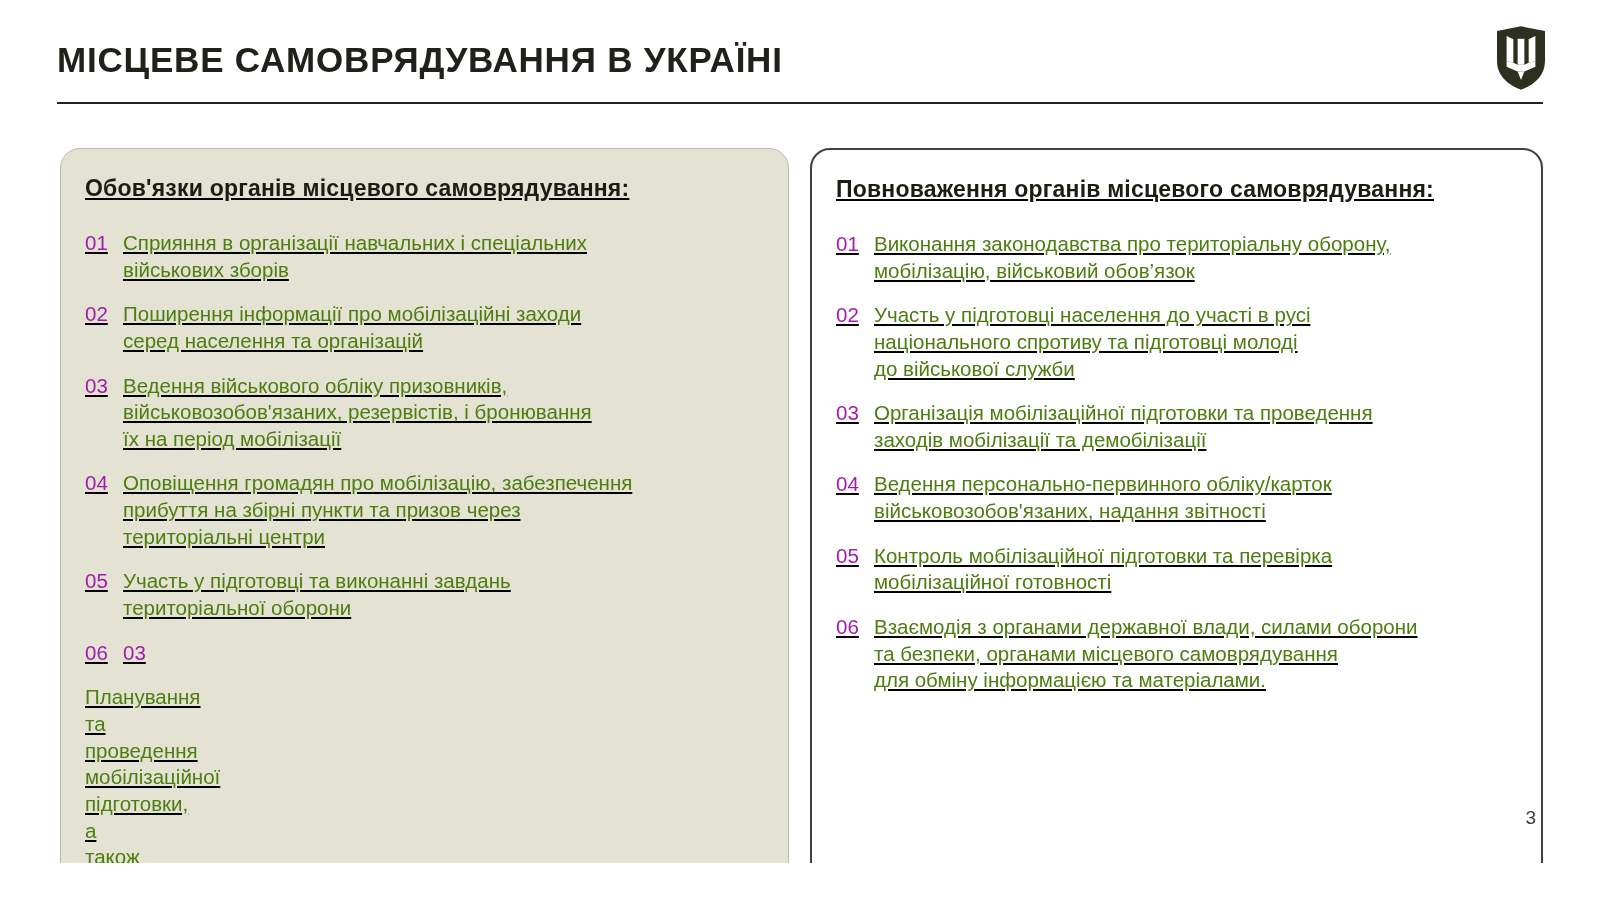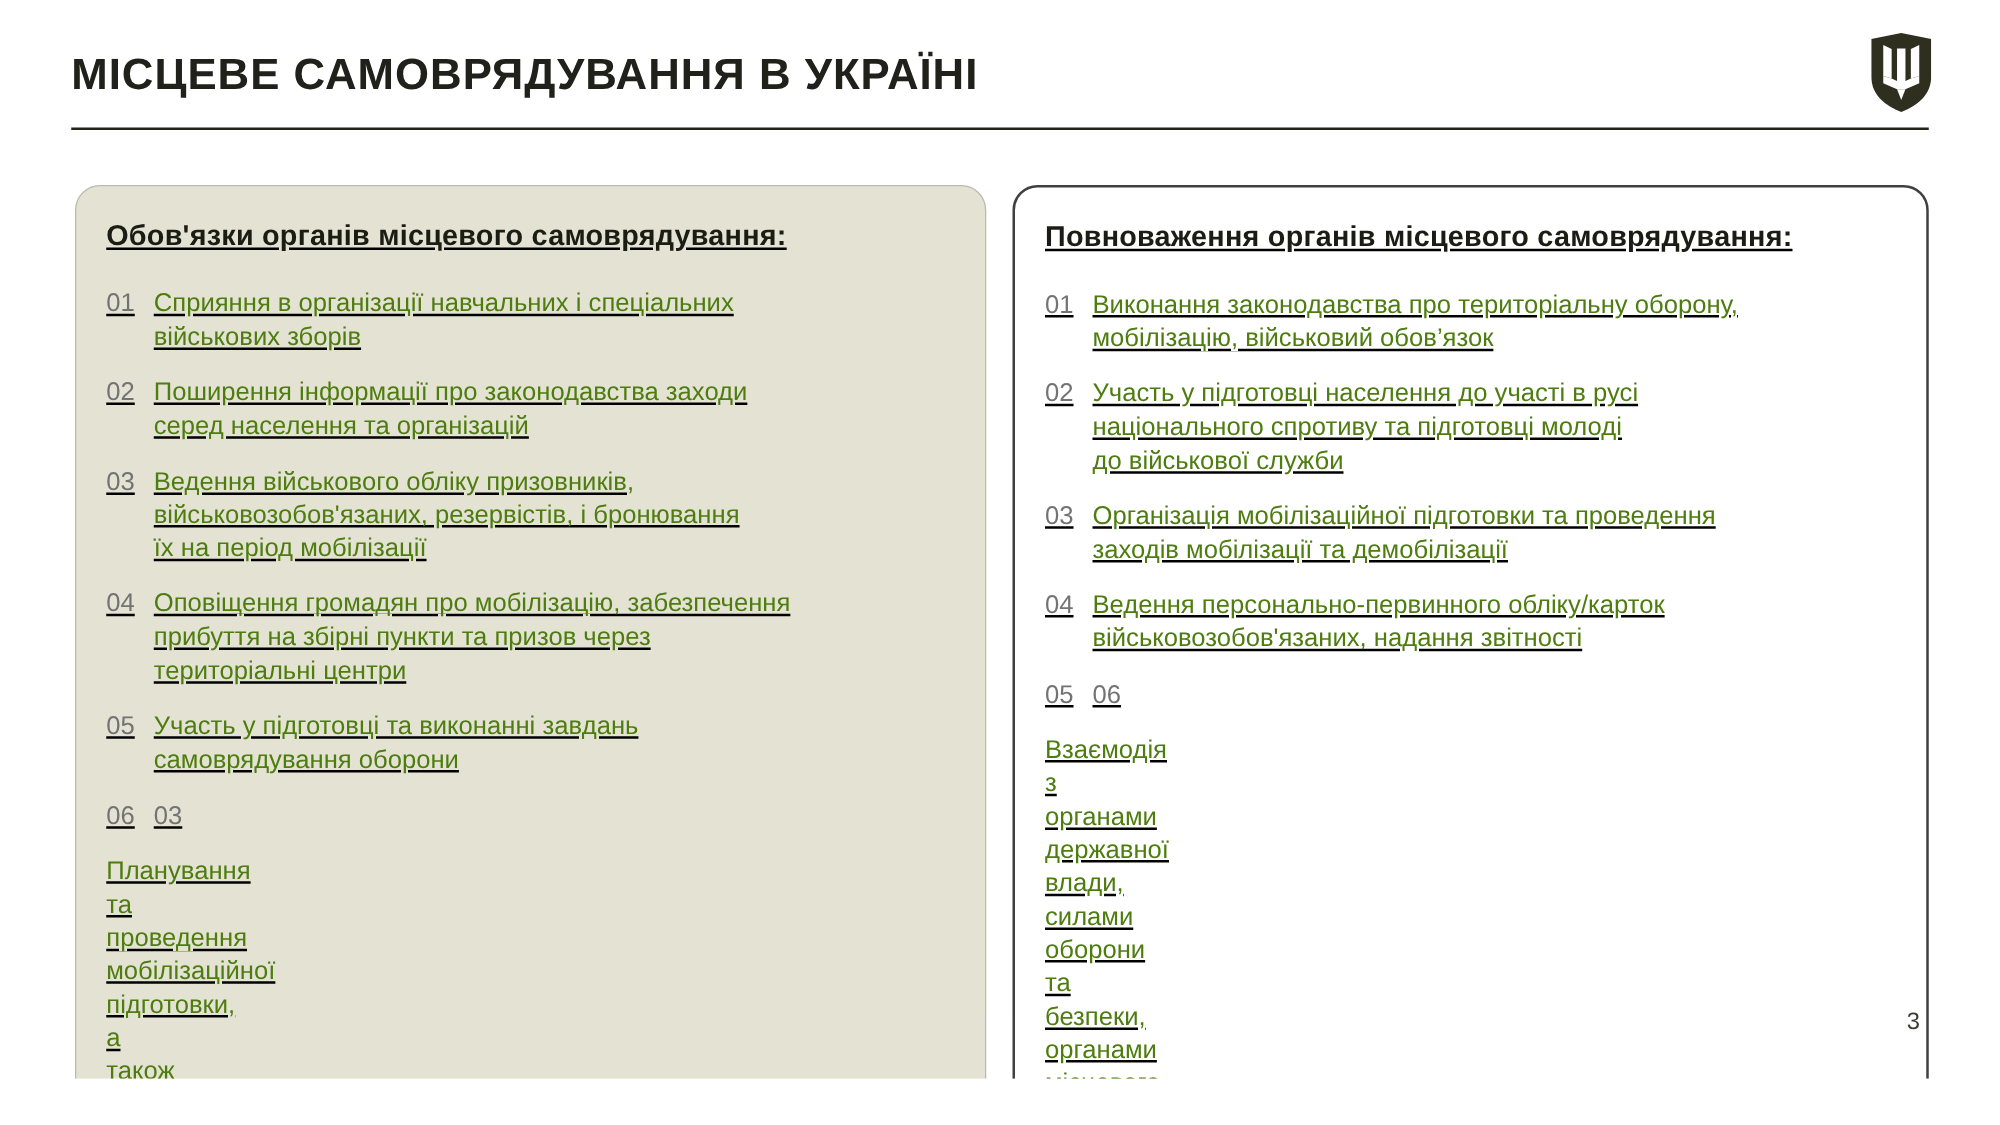--- a/index.html
+++ b/index.html
@@ -74,21 +74,21 @@
     letter-spacing: 0.2px;
   }
   .items {
     display: grid;
     grid-template-columns: 38px 1fr;
     row-gap: 18px;
     column-gap: 0;
   }
   .item-num {
     font-size: 20.5px;
-    color: #737373;
+    color: #a21caf;
     line-height: 1.3;
   }
   .item-text {
     font-size: 20.5px;
     color: #4d7c0f;
     line-height: 1.3;
     white-space: pre-line;
   }
   .page-number {
     position: absolute;
@@ -120,33 +120,33 @@
 
   <div class="panels">
 
     <section class="panel panel-duties">
       <h2 class="panel-title">Обов'язки органів місцевого самоврядування:</h2>
       <div class="items">
         <span class="item-num">01</span>
         <span class="item-text">Сприяння в організації навчальних і спеціальних
 військових зборів</span>
         <span class="item-num">02</span>
-        <span class="item-text">Поширення інформації про законодавства заходи
+        <span class="item-text">Поширення інформації про мобілізаційні заходи
 серед населення та організацій</span>
         <span class="item-num">03</span>
         <span class="item-text">Ведення військового обліку призовників,
 військовозобов'язаних, резервістів, і бронювання
 їх на період мобілізації</span>
         <span class="item-num">04</span>
         <span class="item-text">Оповіщення громадян про мобілізацію, забезпечення
 прибуття на збірні пункти та призов через
 територіальні центри</span>
         <span class="item-num">05</span>
         <span class="item-text">Участь у підготовці та виконанні завдань
-самоврядування оборони</span>
+територіальної оборони</span>
         <span class="item-num">06</span>
         <span class="item-num">03</span>
         <span class="item-text">Планування та проведення мобілізаційної підготовки,
 а також мобілізаційних та демобілізаційних заходів
 на місцевому рівні</span>
       </div>
     </section>
 
     <section class="panel panel-powers">
       <h2 class="panel-title">Повноваження органів місцевого самоврядування:</h2>
@@ -158,20 +158,22 @@
         <span class="item-text">Участь у підготовці населення до участі в русі
 національного спротиву та підготовці молоді
 до військової служби</span>
         <span class="item-num">03</span>
         <span class="item-text">Організація мобілізаційної підготовки та проведення
 заходів мобілізації та демобілізації</span>
         <span class="item-num">04</span>
         <span class="item-text">Ведення персонально-первинного обліку/карток
 військовозобов'язаних, надання звітності</span>
         <span class="item-num">05</span>
+        <span class="item-text">Контроль мобілізаційної підготовки та перевірка
+мобілізаційної готовності</span>
         <span class="item-num">06</span>
         <span class="item-text">Взаємодія з органами державної влади, силами оборони
 та безпеки, органами місцевого самоврядування
 для обміну інформацією та матеріалами.</span>
       </div>
     </section>
 
   </div>
 
   <div class="page-number">3</div>

